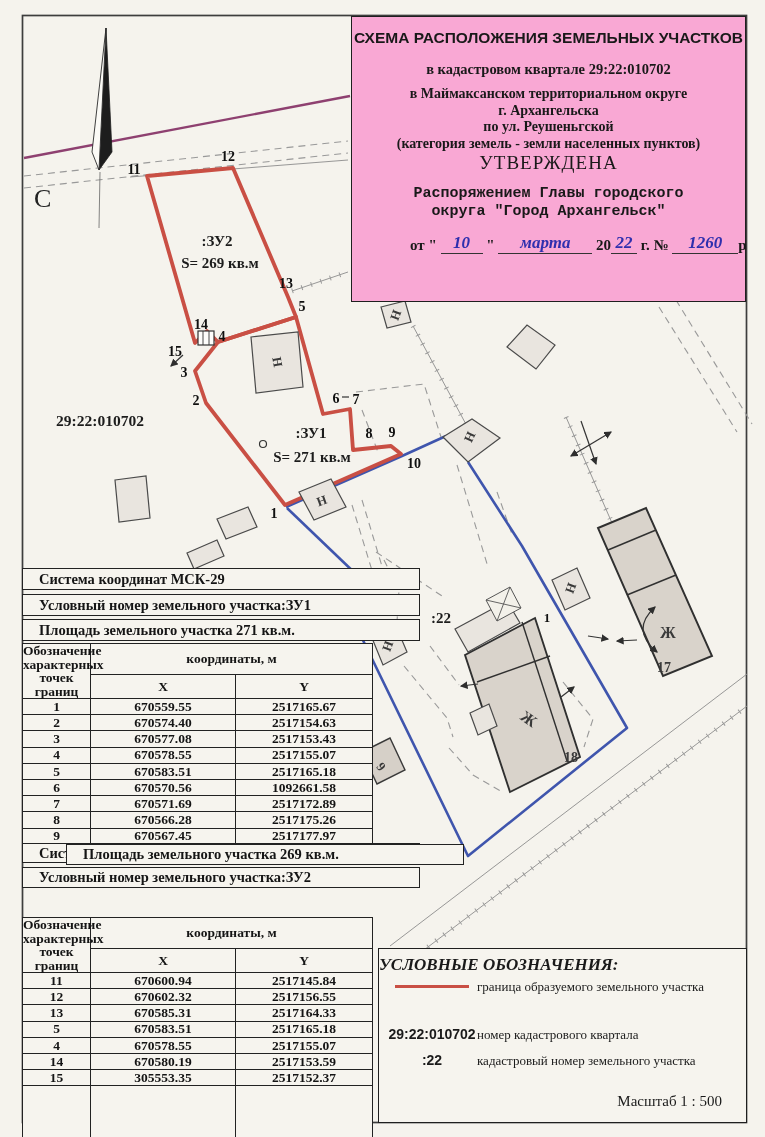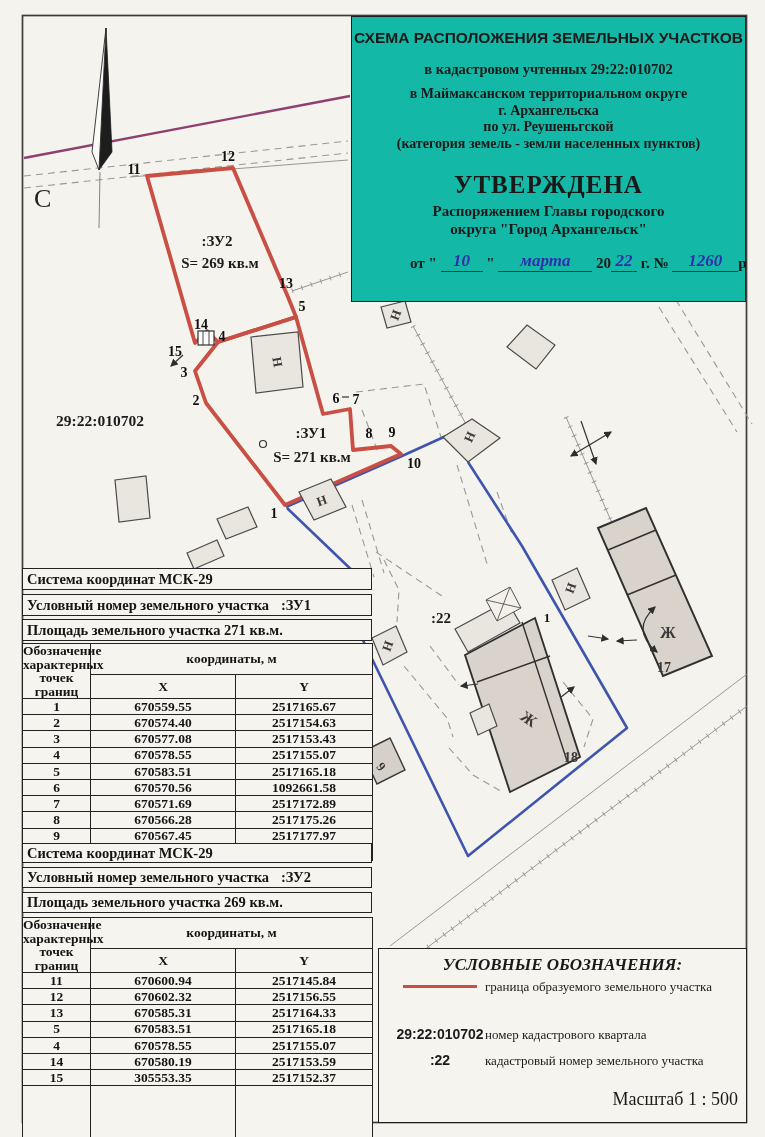--- a/index.html
+++ b/index.html
@@ -20,56 +20,56 @@
   .bld-big{fill:#d9d3cb;stroke:#303030;stroke-width:1.9;}
   .inner{stroke:#303030;stroke-width:1.4;fill:none;}
   .sym{stroke:#333;stroke-width:1.2;fill:none;}
   .maplabel{font:bold 15px "Liberation Serif",serif;fill:#1c1c1c;text-anchor:middle;}
   .ptlabel{font:bold 14px "Liberation Serif",serif;fill:#101010;text-anchor:middle;}
   .bldlabel{font:bold 13px "Liberation Serif",serif;fill:#3a3a3a;text-anchor:middle;}
   .north-c{font:26px "Liberation Serif",serif;fill:#222;}
 
   
   #title-block{position:absolute;left:351px;top:16px;width:395px;height:286px;
-    background:#14b8a6;border:1.8px solid #1f1f1f;box-sizing:border-box;text-align:center;color:#191919;}
+    background:#f9a8d4;border:1.8px solid #1f1f1f;box-sizing:border-box;text-align:center;color:#191919;}
   .tb-title{font-family:"Liberation Sans",sans-serif;font-weight:bold;font-size:15.5px;line-height:21px;}
   .tb-title:first-child{margin-top:10px;}
   .tb-quarter{margin-top:13px;font-weight:bold;font-size:14.5px;}
   .tb-sub{font-weight:bold;font-size:14px;line-height:16.5px;}
-  .tb-approved{margin-top:19px;font-weight:bold;font-size:25px;letter-spacing:1px;}
-  .tb-order{margin-top:4px;font-weight:bold;font-size:15px;line-height:17.5px;}
+  .tb-approved{font-weight:normal;font-size:19px;letter-spacing:1px;}
+  .tb-order{margin-top:11px;font-weight:bold;font-size:15px;line-height:17.5px;font-family:Liberation Mono, monospace;}
   .tb-date{margin-top:13px;font-weight:bold;font-size:15px;text-align:left;padding-left:58px;white-space:nowrap;}
   .blank{display:inline-block;border-bottom:1.5px solid #333;text-align:center;vertical-align:bottom;}
   .hand{font-style:italic;font-weight:bold;font-size:17px;color:var(--ink);font-family:"Liberation Serif",serif;}
 
   
-  .tbox{position:absolute;left:22px;width:350px;height:22px;box-sizing:border-box;
+  .tbox{position:absolute;left:22px;width:398px;height:22px;box-sizing:border-box;
     border:1.6px solid #222;background:#f6f4ee;display:flex;align-items:center;
-    padding-left:4px;font-weight:bold;font-size:14.5px;color:#151515;}
+    padding-left:16px;font-weight:bold;font-size:14.5px;color:#151515;}
   .tbox .cond-val{position:absolute;left:258px;}
   table.coords{position:absolute;left:22px;width:350px;border-collapse:collapse;background:#f6f4ee;
     table-layout:fixed;box-sizing:border-box;}
   table.coords td{border:1.4px solid #222;text-align:center;color:#151515;
     font-weight:bold;font-size:13.5px;line-height:1;padding:0;}
   td.pt-head{font-size:10.5px;line-height:1.2;font-weight:bold;}
   td.coords-head{font-size:14px;height:20px;}
   td.xy{height:15px;font-size:14px;}
   tbody.rows td{height:15.2px;}
   tr.filler td{height:63px;}
 
   
   #legend{position:absolute;left:378px;top:948px;width:369px;height:175px;box-sizing:border-box;
     border:1.8px solid #1f1f1f;background:#f6f4ee;color:#1a1a1a;}
-  .lg-title{margin-top:6px;text-align:center;font-weight:bold;font-style:italic;font-size:17px;}
-  .lg-row{position:absolute;left:12px;width:100%;height:18px;}
+  .lg-title{margin-top:6px;font-weight:bold;font-style:italic;font-size:17px;}
+  .lg-row{position:absolute;left:4px;width:100%;height:18px;}
   .lg-swatch{position:absolute;left:7px;width:84px;height:100%;display:flex;align-items:center;justify-content:center;}
   .lg-line{width:74px;height:3px;}
   .lg-key{font-family:"Liberation Sans",sans-serif;font-weight:bold;font-size:14px;}
   .lg-label{position:absolute;left:94px;top:2px;font-size:13px;}
-  .lg-scale{position:absolute;right:8px;bottom:12px;font-size:18px;}
+  .lg-scale{position:absolute;right:24px;bottom:12px;font-size:15px;}
 </style>
 </head>
 <body>
 
 <div id="page">
 
   <svg width="765" height="1137" viewBox="0 0 765 1137" style="position:absolute;left:0;top:0;">
     <defs>
       <marker id="ah" viewBox="0 0 10 10" refX="8.5" refY="5" markerWidth="6.5" markerHeight="6.5" orient="auto-start-reverse">
           <path d="M0,0 L10,5 L0,10 z" fill="#2e2e2e"></path>
@@ -218,21 +218,21 @@
       <text class="bldlabel" x="668" y="638" style="font-size:16px">Ж</text>
       <text class="bldlabel" x="664" y="672" style="font-size:14px">17</text>
       <text class="bldlabel" x="571" y="762" style="font-size:14px">18</text>
       <text class="bldlabel" x="381" y="771" transform="rotate(50 381 767)">9</text>
       <text class="bldlabel" x="547" y="622" style="fill:#111">1</text>
     </g>
   </svg>
 
   <div id="title-block">
     <div class="tb-title">СХЕМА РАСПОЛОЖЕНИЯ ЗЕМЕЛЬНЫХ УЧАСТКОВ</div>
-    <div class="tb-quarter">в кадастровом учтенных 29:22:010702</div>
+    <div class="tb-quarter">в кадастровом квартале 29:22:010702</div>
     <div class="tb-sub" style="margin-top:8px;">в Маймаксанском территориальном округе</div>
     <div class="tb-sub">г. Архангельска</div>
     <div class="tb-sub">по ул. Реушеньгской</div>
     <div class="tb-sub">(категория земель - земли населенных пунктов)</div>
     <div class="tb-approved">УТВЕРЖДЕНА</div>
     <div class="tb-order">
       <div>Распоряжением Главы городского</div>
       <div>округа "Город Архангельск"</div>
     </div>
     <div class="tb-date">
@@ -326,21 +326,21 @@
       </tbody>
   </table>
 
   <div class="tbox" style="top:843px;height:20px;">
     <span>Система координат МСК-29</span>
   </div>
   <div class="tbox" style="top:867px;height:21px;">
     <span>Условный номер земельного участка</span>
     <span class="cond-val">:ЗУ2</span>
   </div>
-  <div class="tbox" style="top:892px;height:21px;">
+  <div class="tbox" style="top:844px;height:21px;margin-left:44px;">
     <span>Площадь земельного участка 269 кв.м.</span>
   </div>
   <table class="coords" style="top:917px;">
     <colgroup>
         <col style="width:68px">
         <col style="width:145px">
         <col style="width:137px">
       </colgroup>
     <tbody>
       <tr>

